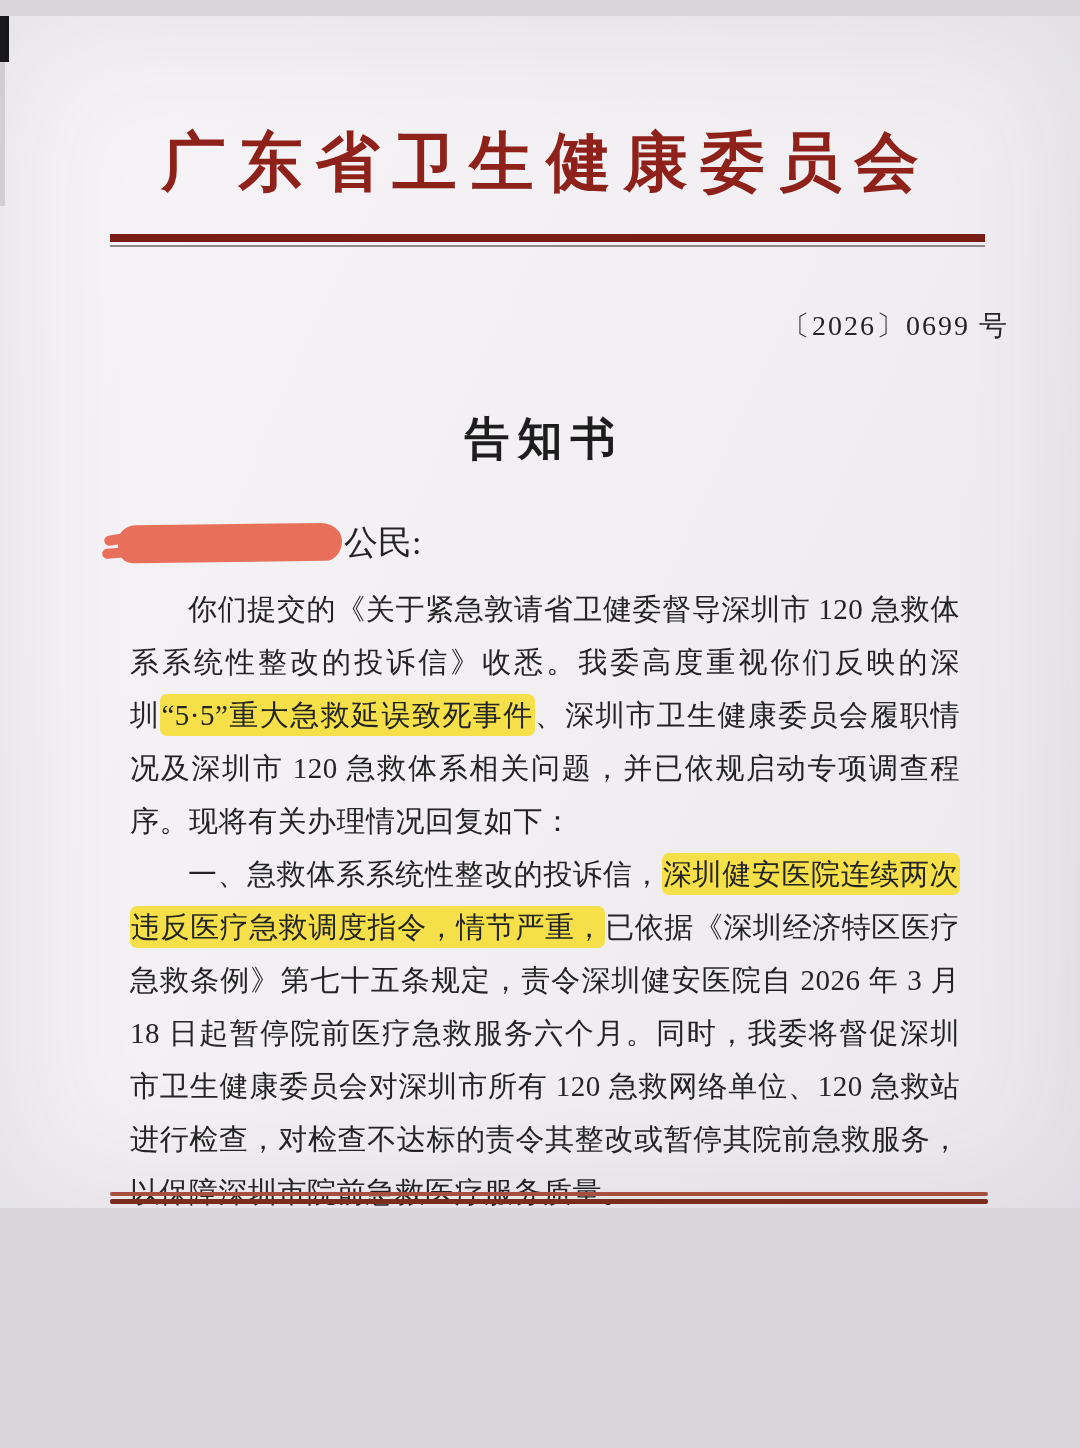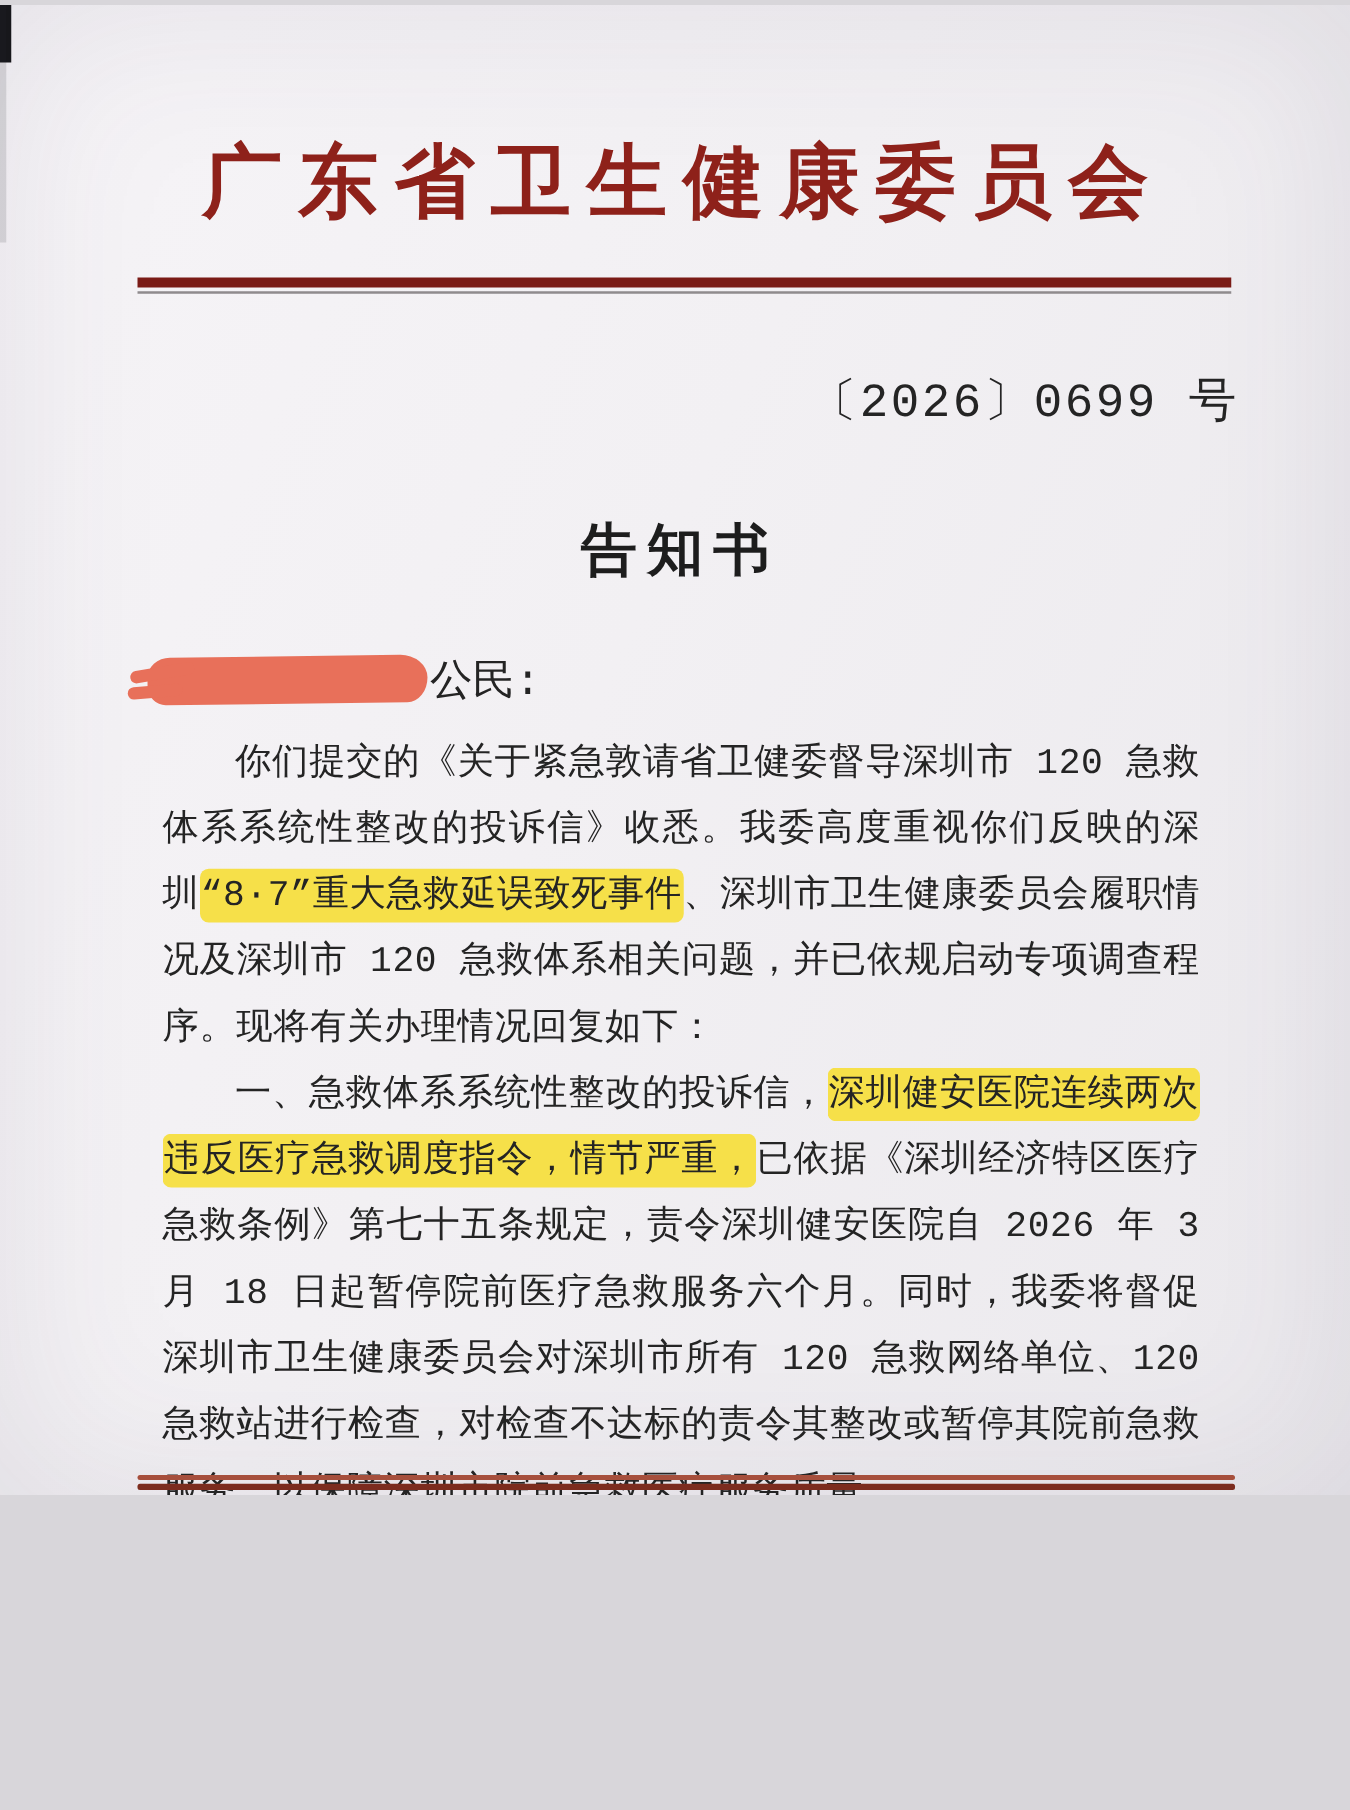--- a/index.html
+++ b/index.html
@@ -9,25 +9,25 @@
     --highlight-yellow:#f6e049;
     --redaction-red:#e8705a;
     --bar-light:#a64f3c;
     --bar-dark:#7c2c1e;
     --paper:#f2f0f3;
   }
   html,body{margin:0;padding:0;background:#d8d6da;}
   .photo{
     position:relative;
     width:1080px;height:1192px;
-    margin:4px auto;
+    margin:16px auto;
     overflow:hidden;
     background:linear-gradient(115deg,#f6f4f7 0%,#f2f0f3 45%,#ebe9ed 100%);
     box-shadow:inset 0 0 140px rgba(70,60,85,0.10);
-    font-family:Liberation Mono, monospace;
+    font-family:Liberation Serif, serif;
     color:var(--text-black,#242424);
   }
   .corner-mark{
     position:absolute;top:0;left:0;width:9px;height:46px;
     background:#17171b;
   }
   .edge-strip{
     position:absolute;top:0;left:0;width:5px;height:190px;
     background:rgba(40,40,50,0.14);
   }
@@ -37,23 +37,23 @@
     font-size:64px;font-weight:700;
     letter-spacing:13px;text-indent:13px;
     line-height:1.1;
     color:var(--header-red,#8e211a);
   }
   .rule{margin:36px 95px 0 110px;}
   .rule-thick{height:8px;background:var(--rule-red,#7a1b16);}
   .rule-thin{height:2px;background:#8f8b8d;margin-top:3px;}
   .doc-number{
     margin-top:60px;
-    padding-right:89px;
+    padding-right:71px;
     text-align:right;
-    font-size:38px;
+    font-size:28px;
     letter-spacing:2px;
   }
   .doc-title{
     margin:64px 0 0 0;
     text-align:center;
     font-size:45px;font-weight:700;
     letter-spacing:8px;text-indent:8px;
     color:#1d1d1d;
   }
   .salutation{
@@ -119,21 +119,21 @@
 
   <main>
     <h2 class="doc-title">告知书</h2>
 
     <div class="salutation">
       <span class="redaction"></span>
       <span>公民:</span>
     </div>
 
     <div class="body-paragraphs">
-        <p class="para"><span>你们提交的《关于紧急敦请省卫健委督导深圳市 120 急救体系系统性整改的投诉信》收悉。我委高度重视你们反映的深圳</span><span class="hl">“8·7”重大急救延误致死事件</span><span>、深圳市卫生健康委员会履职情况及深圳市 120 急救体系相关问题，并已依规启动专项调查程序。现将有关办理情况回复如下：</span></p>
+        <p class="para"><span>你们提交的《关于紧急敦请省卫健委督导深圳市 120 急救体系系统性整改的投诉信》收悉。我委高度重视你们反映的深圳</span><span class="hl">“5·5”重大急救延误致死事件</span><span>、深圳市卫生健康委员会履职情况及深圳市 120 急救体系相关问题，并已依规启动专项调查程序。现将有关办理情况回复如下：</span></p>
         <p class="para"><span>一、急救体系系统性整改的投诉信，</span><span class="hl">深圳健安医院连续两次违反医疗急救调度指令，情节严重，</span><span>已依据《深圳经济特区医疗急救条例》第七十五条规定，责令深圳健安医院自 2026 年 3 月 18 日起暂停院前医疗急救服务六个月。同时，我委将督促深圳市卫生健康委员会对深圳市所有 120 急救网络单位、120 急救站进行检查，对检查不达标的责令其整改或暂停其院前急救服务，以保障深圳市院前急救医疗服务质量。</span></p>
       </div>
   </main>
 
   <div class="bottom-bar">
     <div class="b1"></div>
     <div class="b2"></div>
   </div>
 
 </div>

